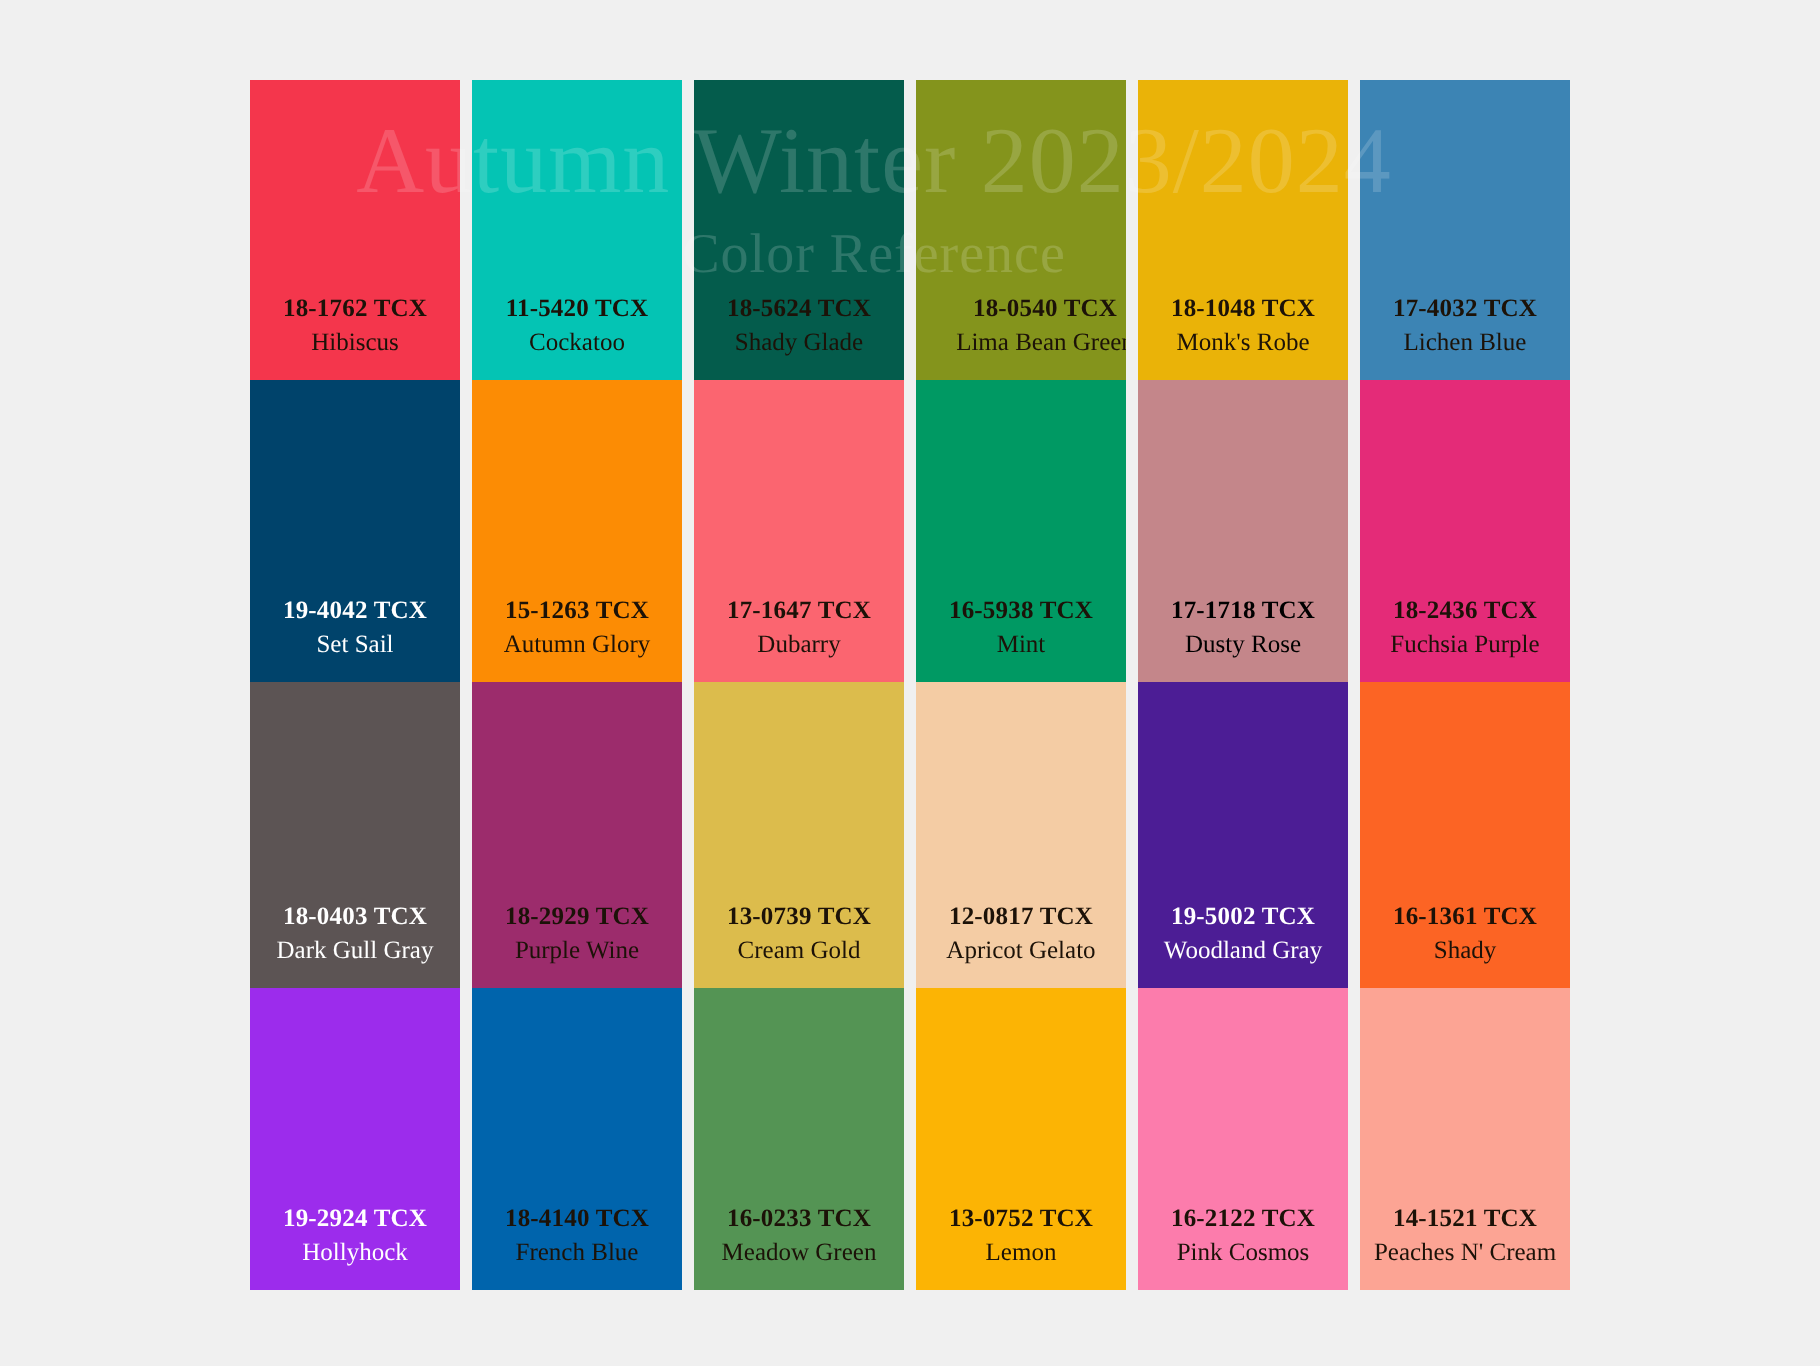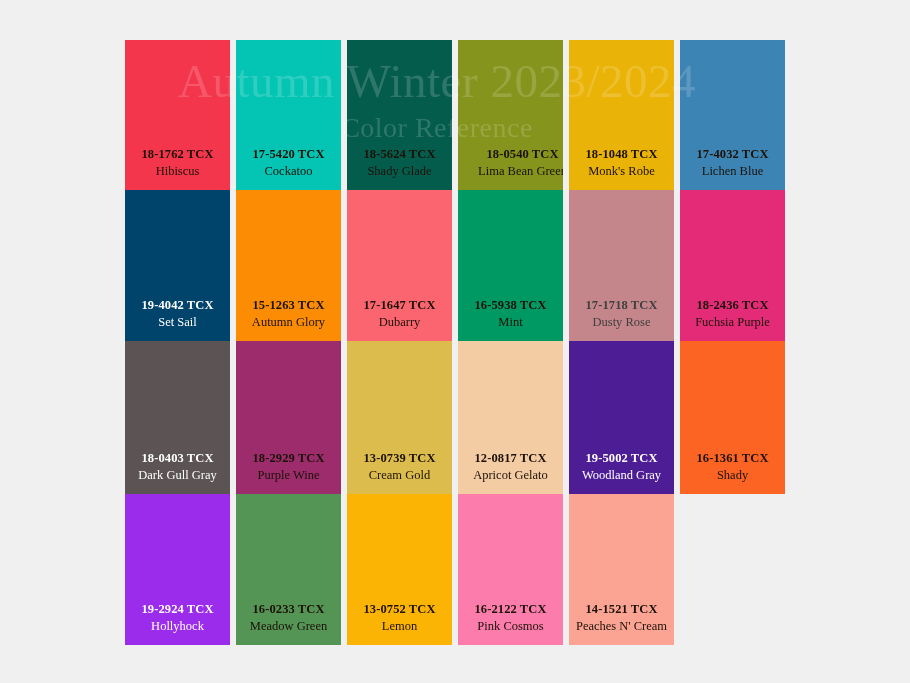--- a/index.html
+++ b/index.html
@@ -81,21 +81,21 @@
 </head>
 <body style="background: rgb(240, 240, 240);">
 
 <div class="board">
   <div class="grid">
       <div class="swatch" style="background: rgb(244, 54, 76); color: rgb(28, 18, 8);">
         <div class="code">18-1762 TCX</div>
         <div class="name">Hibiscus</div>
       </div>
       <div class="swatch" style="background: rgb(4, 196, 180); color: rgb(28, 18, 8);">
-        <div class="code">17-5420 TCX</div>
+        <div class="code">11-5420 TCX</div>
         <div class="name">Cockatoo</div>
       </div>
       <div class="swatch" style="background: rgb(4, 92, 76); color: rgb(28, 18, 8);">
         <div class="code">18-5624 TCX</div>
         <div class="name">Shady Glade</div>
       </div>
       <div class="swatch" style="background: rgb(132, 148, 28); color: rgb(28, 18, 8); padding-left: 24px;">
         <div class="code">18-0540 TCX</div>
         <div class="name">Lima Bean Green</div>
       </div>
@@ -116,21 +116,21 @@
         <div class="name">Autumn Glory</div>
       </div>
       <div class="swatch" style="background: rgb(251, 101, 112); color: rgb(28, 18, 8);">
         <div class="code">17-1647 TCX</div>
         <div class="name">Dubarry</div>
       </div>
       <div class="swatch" style="background: rgb(0, 153, 99); color: rgb(28, 18, 8);">
         <div class="code">16-5938 TCX</div>
         <div class="name">Mint</div>
       </div>
-      <div class="swatch" style="background: rgb(196, 134, 138); color: #404040;">
+      <div class="swatch" style="background: rgb(196, 134, 138); color: #000000;">
         <div class="code">17-1718 TCX</div>
         <div class="name">Dusty Rose</div>
       </div>
       <div class="swatch" style="background: rgb(228, 43, 120); color: rgb(28, 18, 8);">
         <div class="code">18-2436 TCX</div>
         <div class="name">Fuchsia Purple</div>
       </div>
       <div class="swatch" style="background: rgb(92, 84, 84); color: rgb(255, 255, 255);">
         <div class="code">18-0403 TCX</div>
         <div class="name">Dark Gull Gray</div>
@@ -152,20 +152,24 @@
         <div class="name">Woodland Gray</div>
       </div>
       <div class="swatch" style="background: rgb(252, 100, 36); color: rgb(28, 18, 8);">
         <div class="code">16-1361 TCX</div>
         <div class="name">Shady</div>
       </div>
       <div class="swatch" style="background: rgb(156, 44, 236); color: rgb(255, 255, 255);">
         <div class="code">19-2924 TCX</div>
         <div class="name">Hollyhock</div>
       </div>
+      <div class="swatch" style="background: rgb(0, 100, 172); color: rgb(28, 18, 8);">
+        <div class="code">18-4140 TCX</div>
+        <div class="name">French Blue</div>
+      </div>
       <div class="swatch" style="background: rgb(84, 148, 84); color: rgb(28, 18, 8);">
         <div class="code">16-0233 TCX</div>
         <div class="name">Meadow Green</div>
       </div>
       <div class="swatch" style="background: rgb(252, 180, 4); color: rgb(28, 18, 8);">
         <div class="code">13-0752 TCX</div>
         <div class="name">Lemon</div>
       </div>
       <div class="swatch" style="background: rgb(252, 124, 172); color: rgb(28, 18, 8);">
         <div class="code">16-2122 TCX</div>

